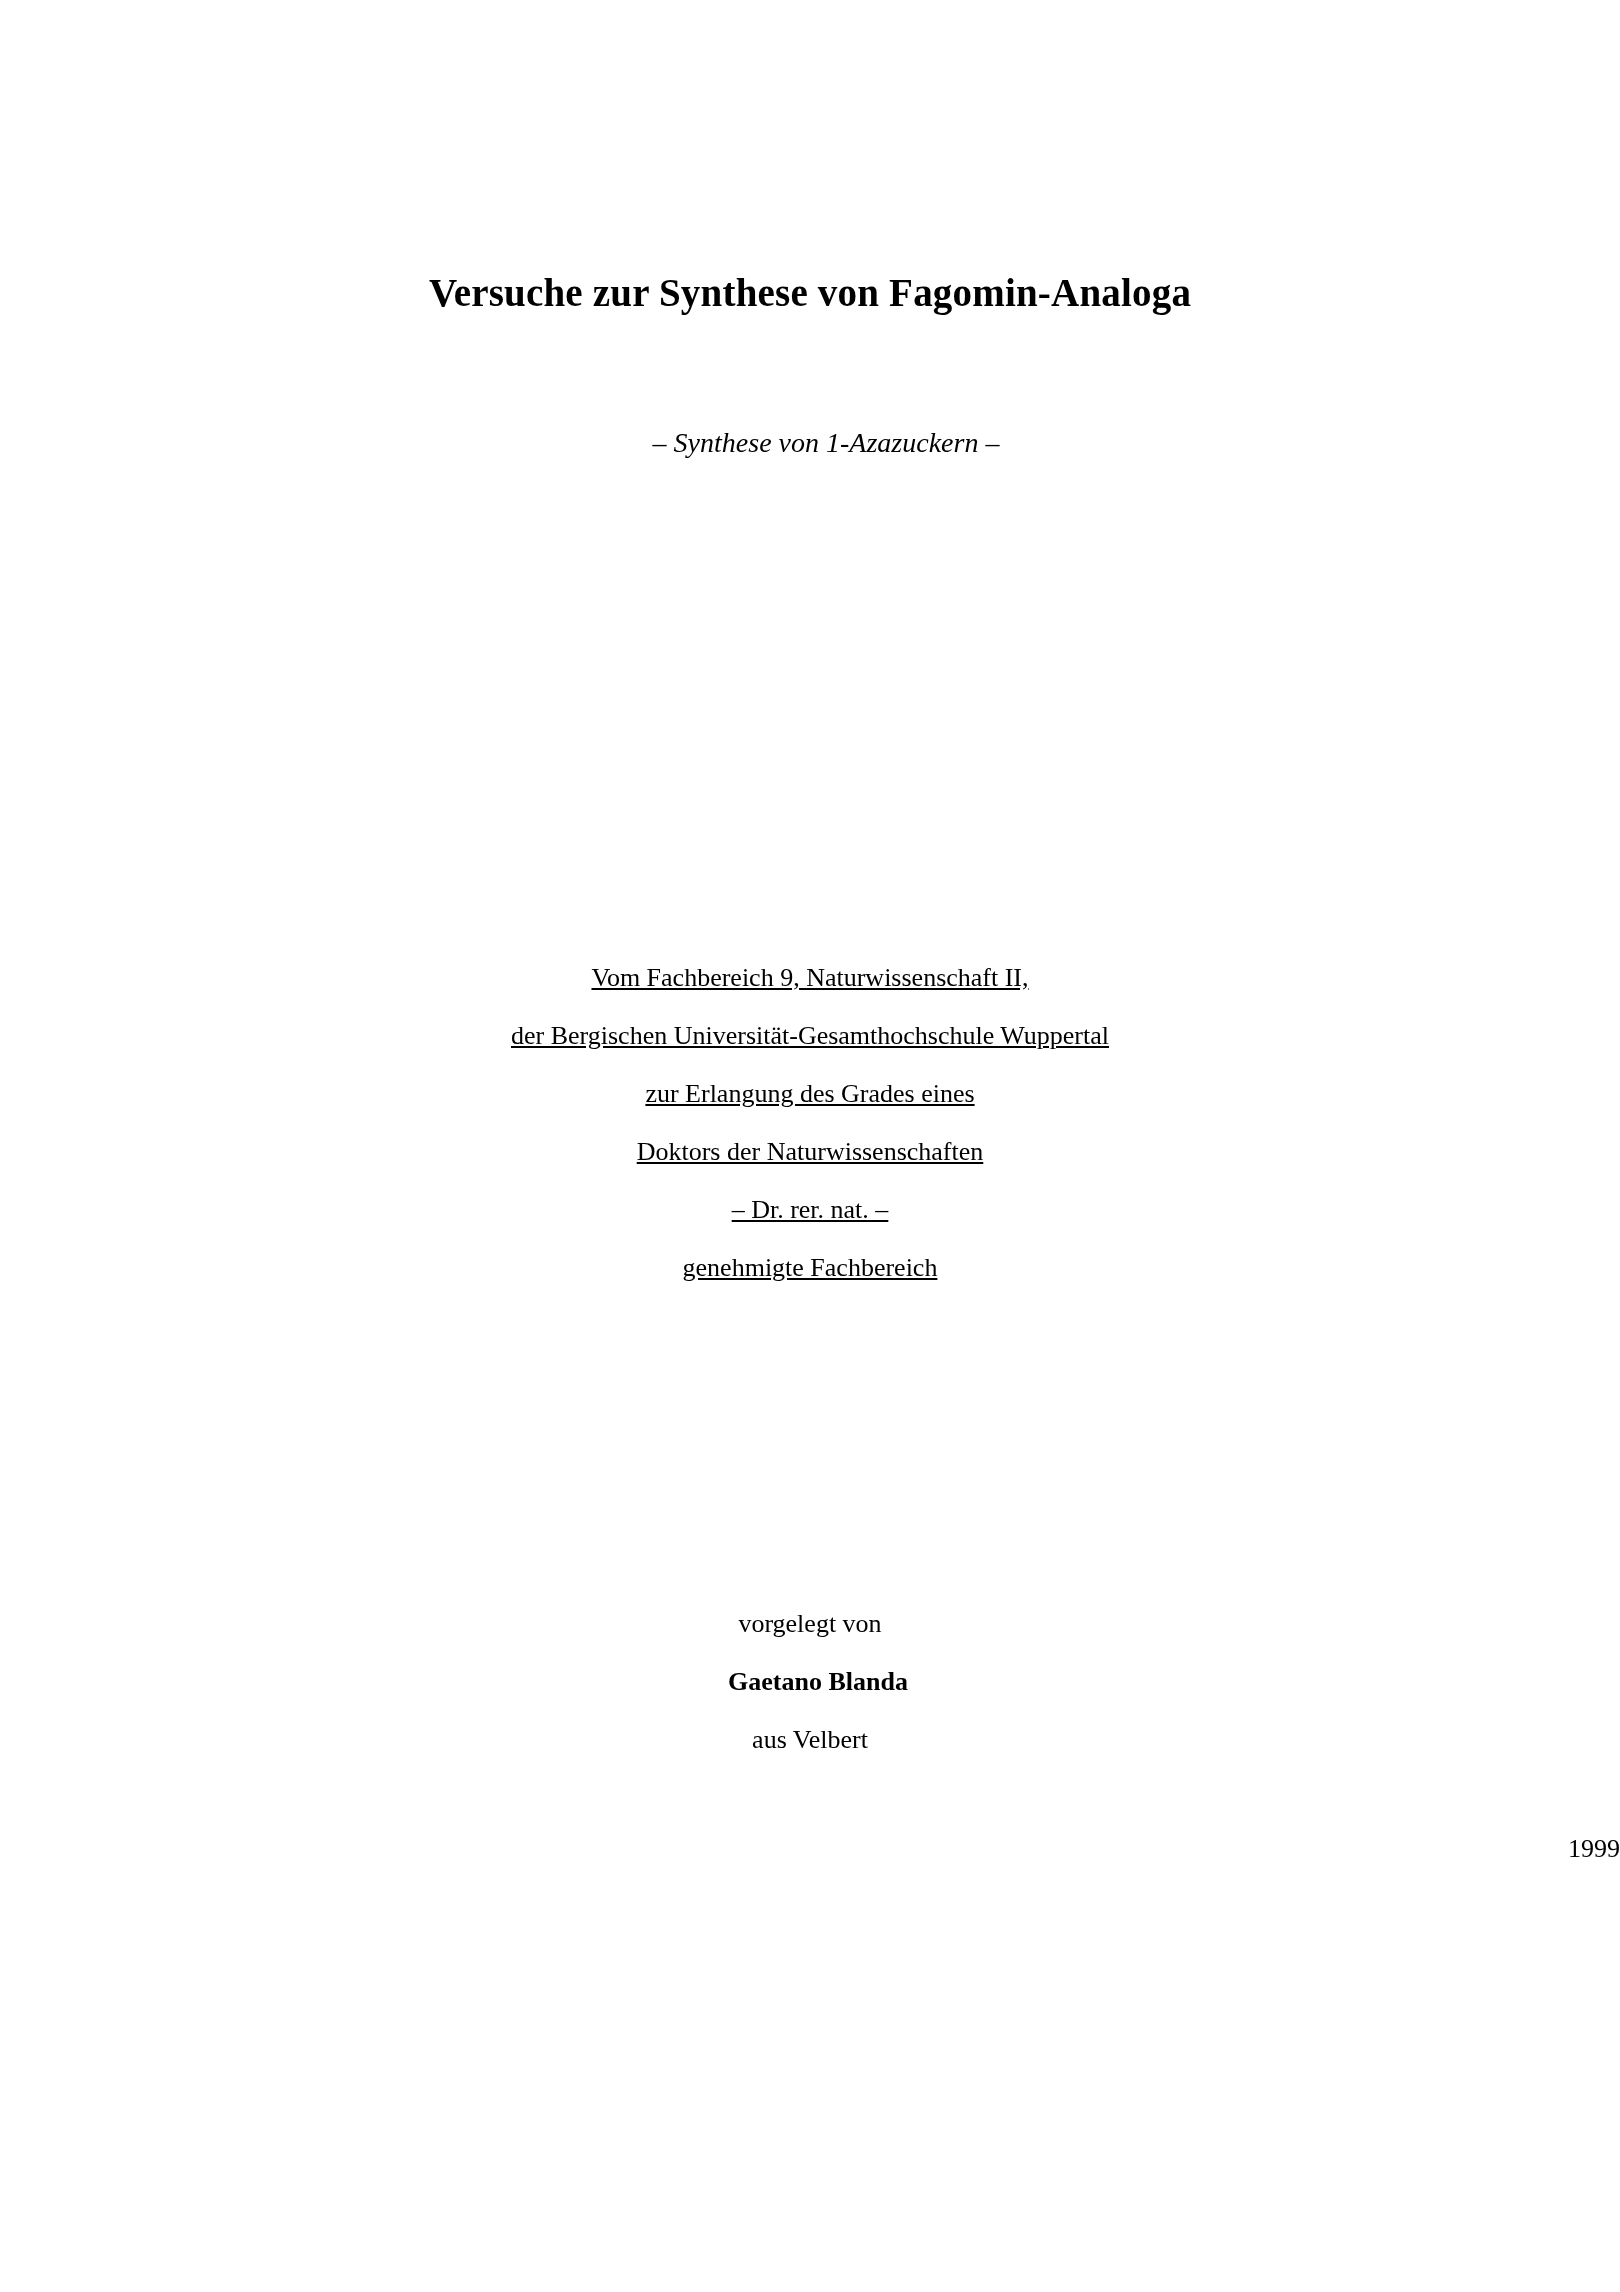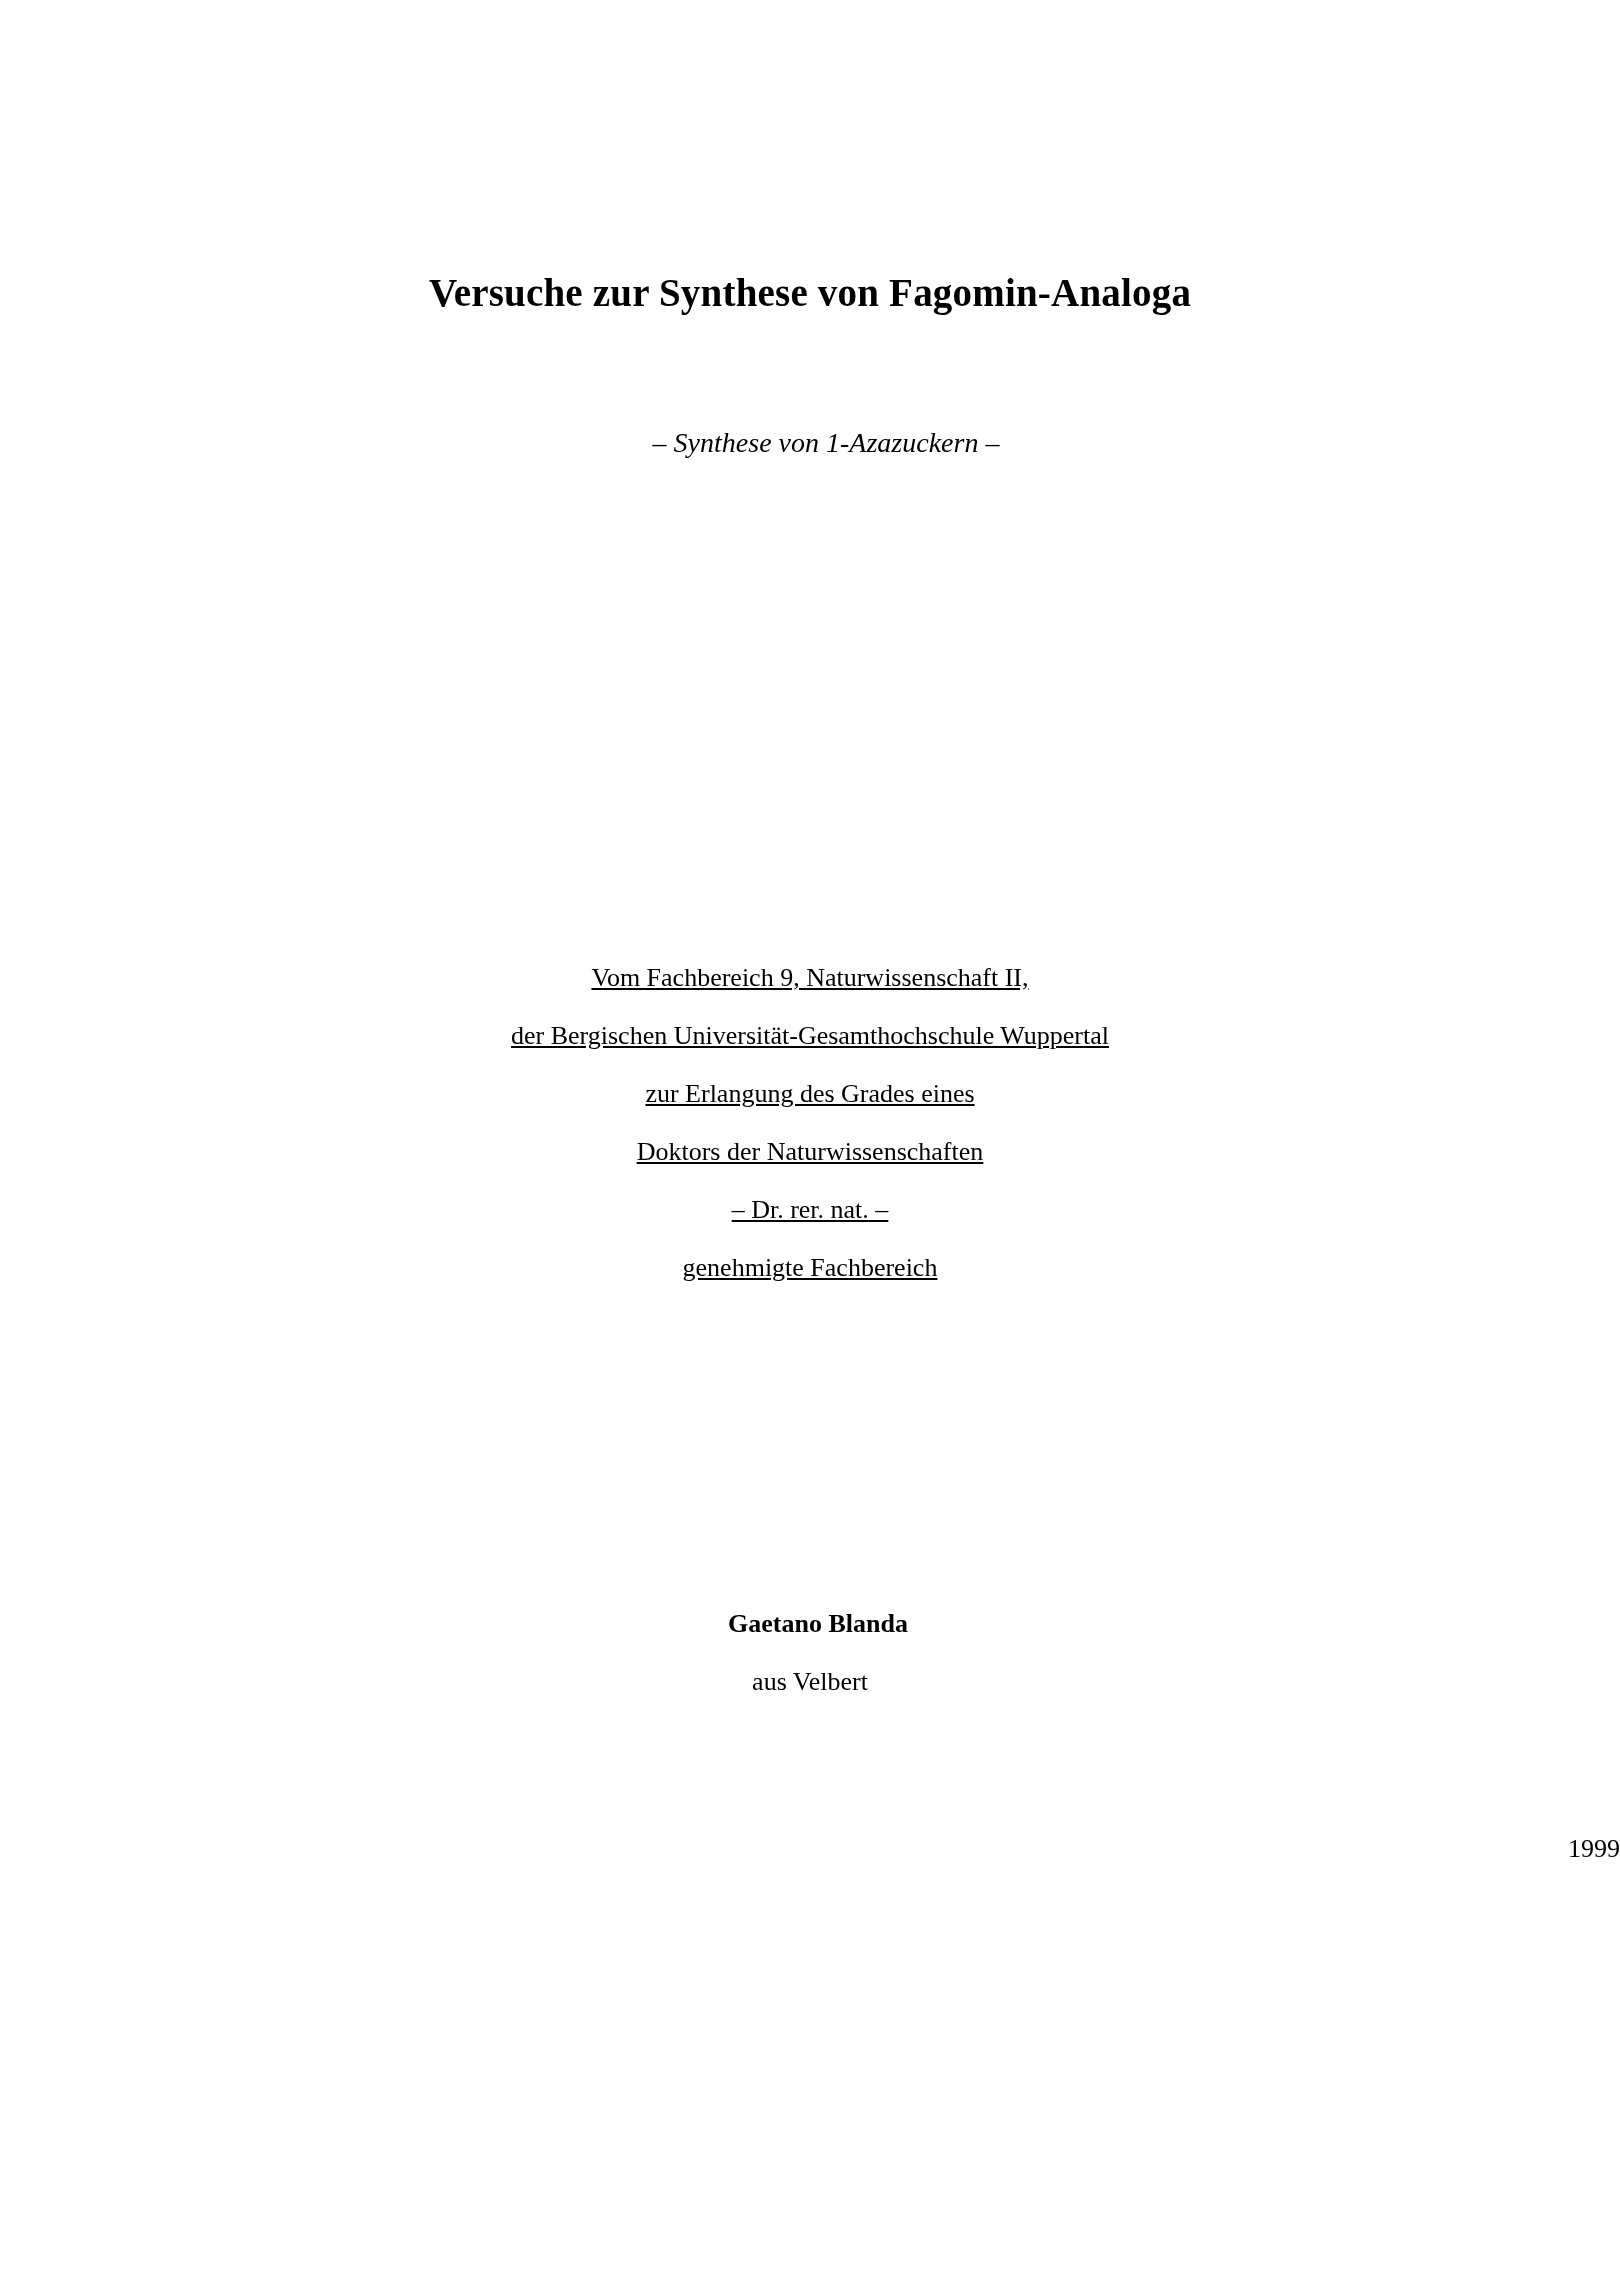--- a/index.html
+++ b/index.html
@@ -97,20 +97,21 @@
   <div class="declaration">
     <div>Vom Fachbereich 9, Naturwissenschaft II,</div>
     <div>der Bergischen Universität-Gesamthochschule Wuppertal</div>
     <div>zur Erlangung des Grades eines</div>
     <div>Doktors der Naturwissenschaften</div>
     <div>– Dr. rer. nat. –</div>
     <div>genehmigte Fachbereich</div>
   </div>
 
   <div class="submitter">
+    <div>vorgelegt von</div>
     <div class="name">Gaetano Blanda</div>
     <div>aus Velbert</div>
   </div>
 
   <div class="year">1999</div>
 
 </div>
 
 
 </body></html>

